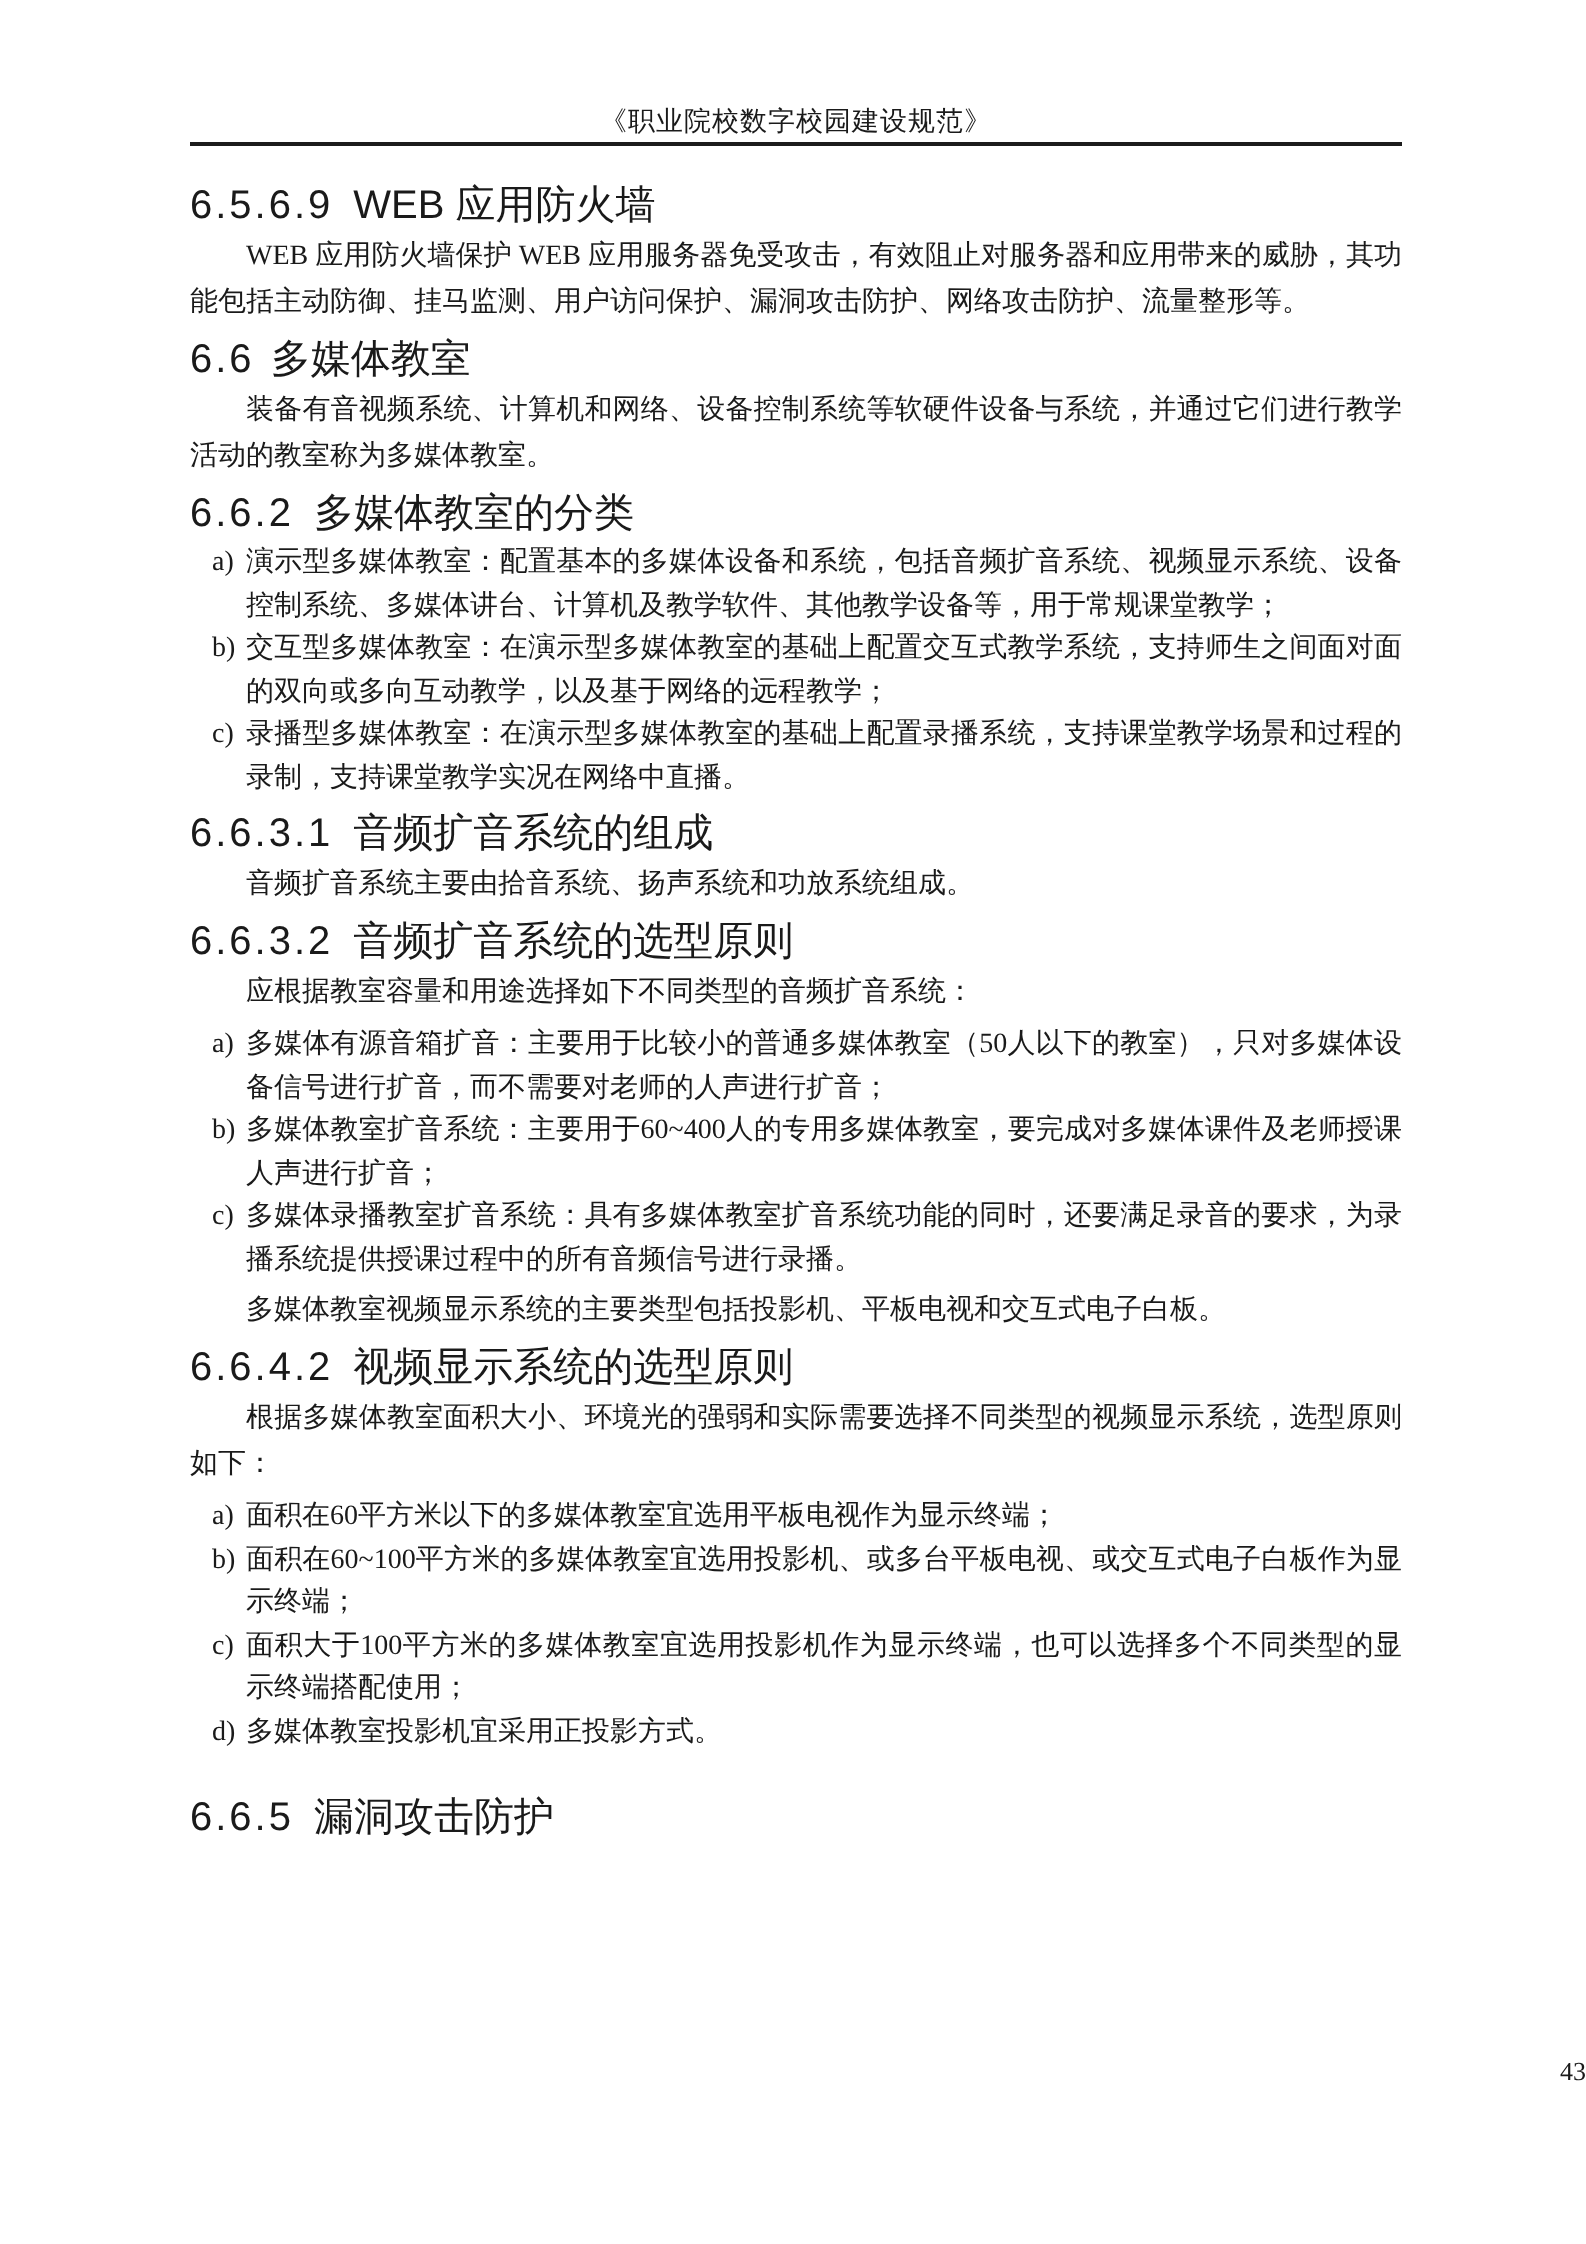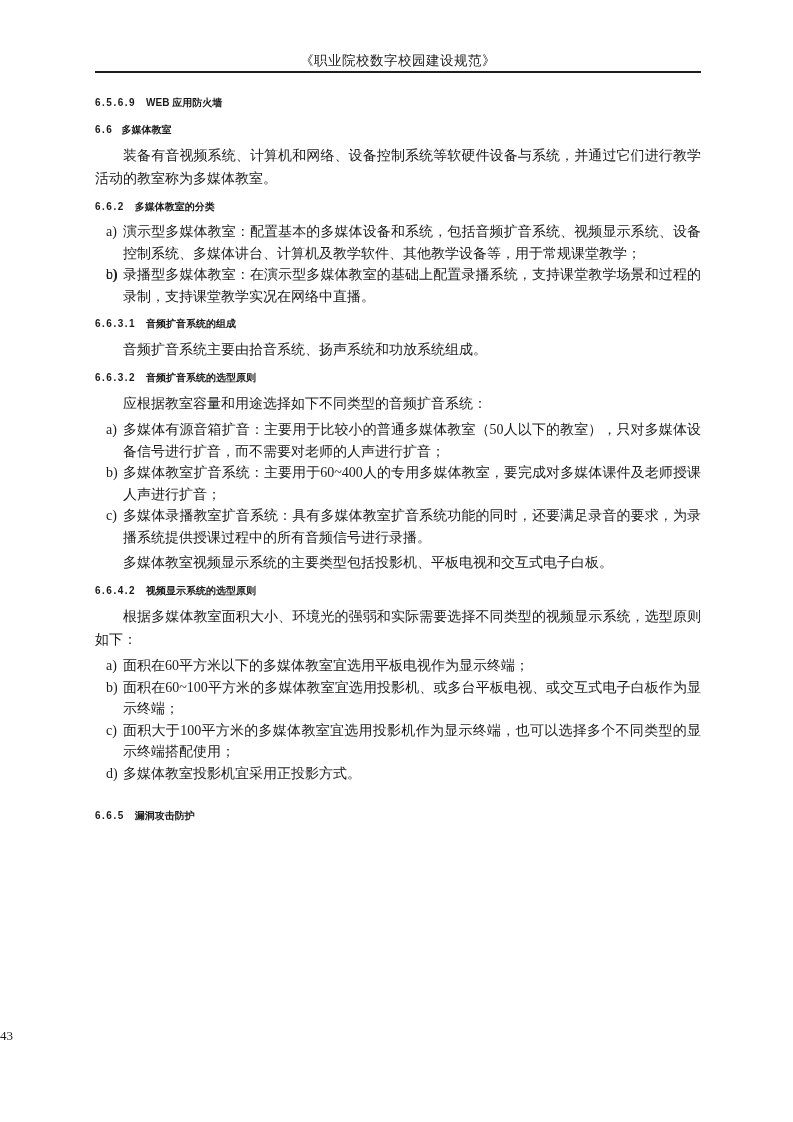--- a/index.html
+++ b/index.html
@@ -25,22 +25,22 @@
     height: 0;
     border-top: 2px solid #1c1c1c;
   }
   .content {
     position: absolute;
     top: 86px; left: 95px; width: 606px;
     font-size: 14px;
   }
   .heading {
     font-family: "Liberation Sans", "DejaVu Sans", sans-serif;
-    font-weight: bold;
-    font-size: 10px;
+    font-weight: normal;
+    font-size: 20px;
     line-height: 20px;
     margin: 7px 0 4px 0;
     white-space: nowrap;
   }
   .h-num { letter-spacing: 1.5px; margin-right: 10px; }
   .h-num.seg2 { margin-right: 8px; }
   .para {
     line-height: 23px;
     margin: 3px 0 4px 0;
     text-indent: 2em;
@@ -54,41 +54,42 @@
     text-align: justify;
   }
   .item-label {
     position: absolute;
     left: 11px; top: 0;
   }
   .gap-before { margin-top: 22px; }
   .page-footer {
     position: absolute;
     top: 1028px; left: 0; width: 793px;
-    text-align: left;
+    text-align: right;
     font-size: 13px;
   }
 </style>
 </head>
 <body>
 
 <div class="page">
   <div class="page-header">
     <span>《职业院校数字校园建设规范》</span>
   </div>
   <div class="header-rule"></div>
 
   <div class="content">
       <div class="heading"><span class="h-num">6.5.6.9</span><span>WEB 应用防火墙</span></div>
+      <div class="para">WEB 应用防火墙保护 WEB 应用服务器免受攻击，有效阻止对服务器和应用带来的威胁，其功能包括主动防御、挂马监测、用户访问保护、漏洞攻击防护、网络攻击防护、流量整形等。</div>
       <div class="heading"><span class="h-num seg2">6.6</span><span>多媒体教室</span></div>
       <div class="para">装备有音视频系统、计算机和网络、设备控制系统等软硬件设备与系统，并通过它们进行教学活动的教室称为多媒体教室。</div>
       <div class="heading"><span class="h-num">6.6.2</span><span>多媒体教室的分类</span></div>
       <div class="list">
         <div class="list-item"><span class="item-label">a)</span><span>演示型多媒体教室：配置基本的多媒体设备和系统，包括音频扩音系统、视频显示系统、设备控制系统、多媒体讲台、计算机及教学软件、其他教学设备等，用于常规课堂教学；</span></div>
-        <div class="list-item"><span class="item-label">b)</span></div>
+        <div class="list-item"><span class="item-label">b)</span><span>交互型多媒体教室：在演示型多媒体教室的基础上配置交互式教学系统，支持师生之间面对面的双向或多向互动教学，以及基于网络的远程教学；</span></div>
         <div class="list-item"><span class="item-label">c)</span><span>录播型多媒体教室：在演示型多媒体教室的基础上配置录播系统，支持课堂教学场景和过程的录制，支持课堂教学实况在网络中直播。</span></div>
       </div>
       <div class="heading"><span class="h-num">6.6.3.1</span><span>音频扩音系统的组成</span></div>
       <div class="para">音频扩音系统主要由拾音系统、扬声系统和功放系统组成。</div>
       <div class="heading"><span class="h-num">6.6.3.2</span><span>音频扩音系统的选型原则</span></div>
       <div class="para">应根据教室容量和用途选择如下不同类型的音频扩音系统：</div>
       <div class="list">
         <div class="list-item"><span class="item-label">a)</span><span>多媒体有源音箱扩音：主要用于比较小的普通多媒体教室（50人以下的教室），只对多媒体设备信号进行扩音，而不需要对老师的人声进行扩音；</span></div>
         <div class="list-item"><span class="item-label">b)</span><span>多媒体教室扩音系统：主要用于60~400人的专用多媒体教室，要完成对多媒体课件及老师授课人声进行扩音；</span></div>
         <div class="list-item"><span class="item-label">c)</span><span>多媒体录播教室扩音系统：具有多媒体教室扩音系统功能的同时，还要满足录音的要求，为录播系统提供授课过程中的所有音频信号进行录播。</span></div>

